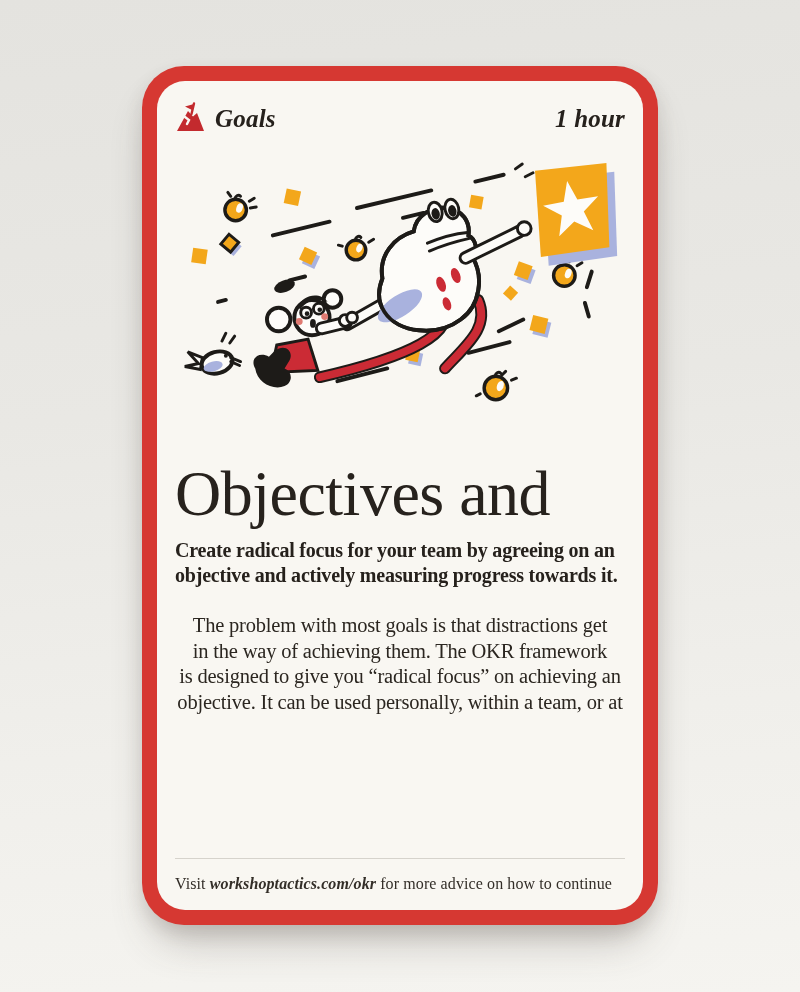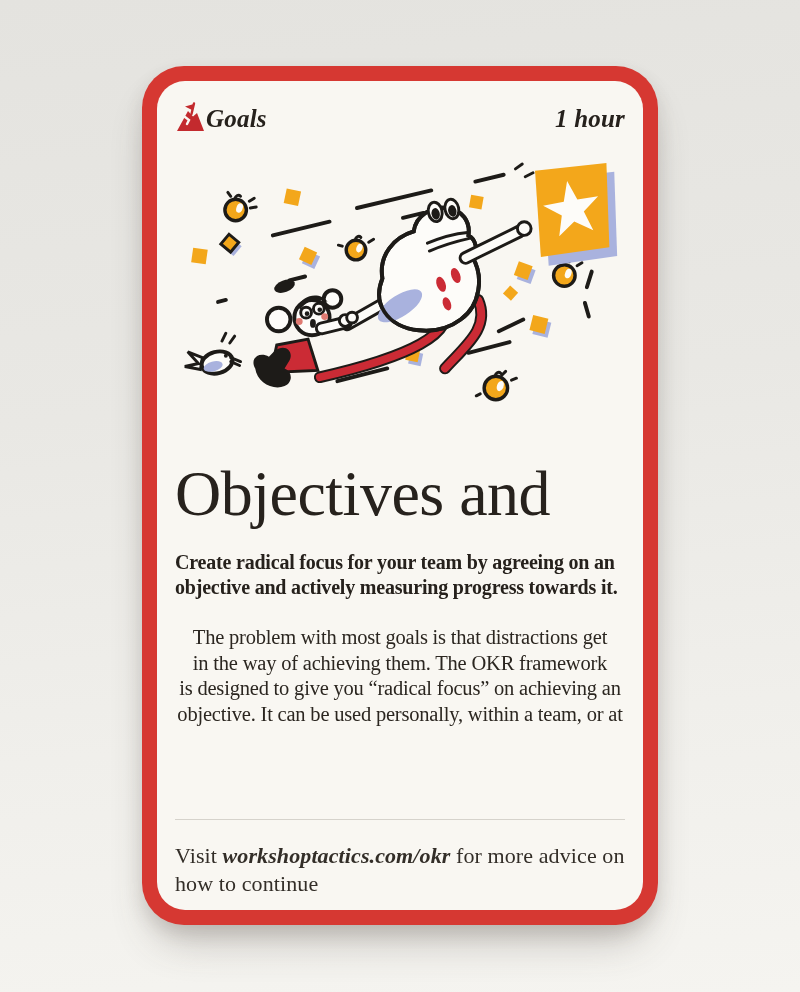--- a/index.html
+++ b/index.html
@@ -14,28 +14,28 @@
     background:#d63832;border-radius:42px;
     box-shadow:0 26px 42px -12px rgba(75,66,58,.30),0 8px 18px rgba(75,66,58,.14);
   }
   .card-face{
     position:absolute;left:15px;top:15px;right:15px;bottom:15px;
     background:#f9f7f2;border-radius:28px;
     box-sizing:border-box;padding:21px 18px 12px 18px;
     display:flex;flex-direction:column;
   }
   .hdr{display:flex;justify-content:space-between;align-items:center;height:34px;}
-  .brand{display:flex;align-items:center;}
+  .brand{display:flex;align-items:center;gap:9px;}
   .cat,.dur{font-weight:bold;font-style:italic;font-size:25px;color:#26211c;letter-spacing:.2px;}
   .illo{margin-top:22px;width:100%;height:280px;display:block;}
   .title{margin-top:20px;color:#27221d;font-size:64px;line-height:72px;letter-spacing:-.5px;}
-  .sub{margin-top:20px;font-weight:bold;color:#26211c;font-size:20px;line-height:25px;letter-spacing:-.2px;}
+  .sub{margin-top:8px;font-weight:bold;color:#26211c;font-size:20px;line-height:25px;letter-spacing:-.2px;}
   .bod{margin-top:25px;color:#2b2620;font-size:20.5px;line-height:25.5px;letter-spacing:-.2px;text-align:center;}
-  .foot{margin-top:auto;border-top:1.5px solid #d6d3cc;padding-top:22px;color:#332e28;
-        font-size:22px;line-height:28px;letter-spacing:.1px;}
+  .foot{margin-top:auto;border-top:1.5px solid #d6d3cc;padding-top:11px;color:#332e28;
+        font-size:16px;line-height:28px;letter-spacing:.1px;}
   .foot .lnk{font-weight:bold;font-style:italic;}
   
   .ink{stroke:#1d1b18;stroke-width:4;stroke-linecap:round;fill:none}
   .ink3{stroke:#1d1b18;stroke-width:3;stroke-linecap:round;fill:none}
   .y{fill:#f3a71b}
   .blu{fill:#a9b2de}
   .rd{fill:#cb2b35}
   .wht{fill:#fdfcf9;stroke:#1d1b18;stroke-width:4}
   .wht3{fill:#fdfcf9;stroke:#1d1b18;stroke-width:3}
   .limb-o{stroke:#1d1b18;stroke-width:14;stroke-linecap:round;fill:none}

